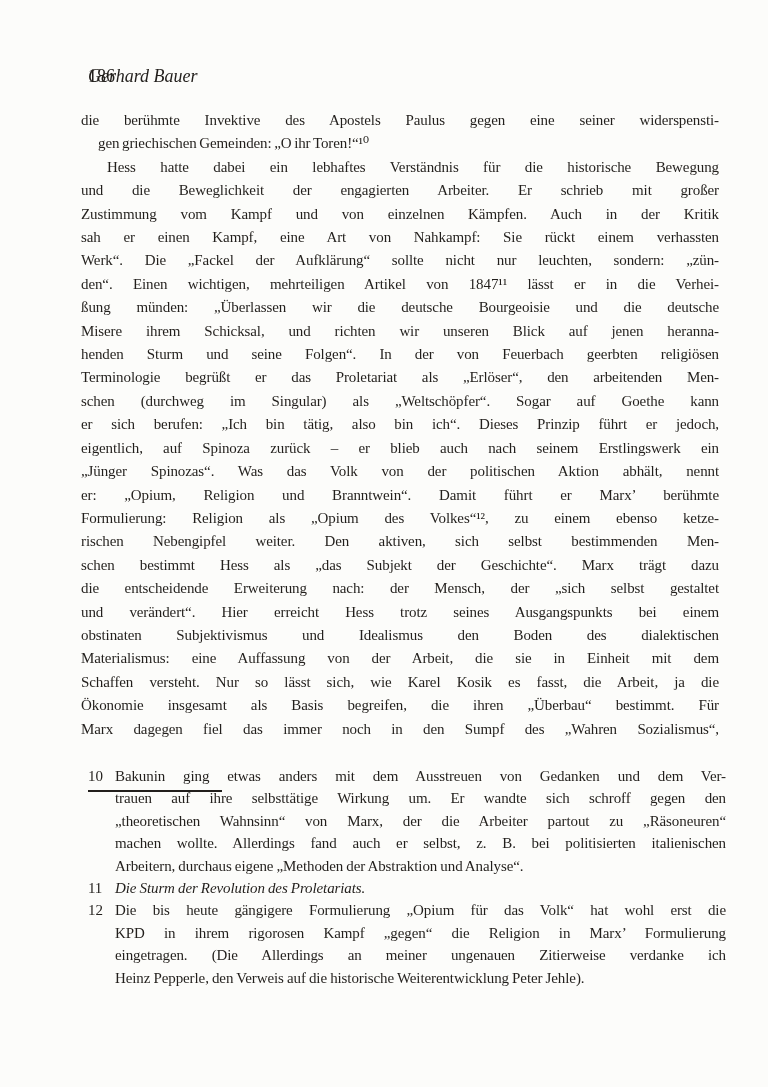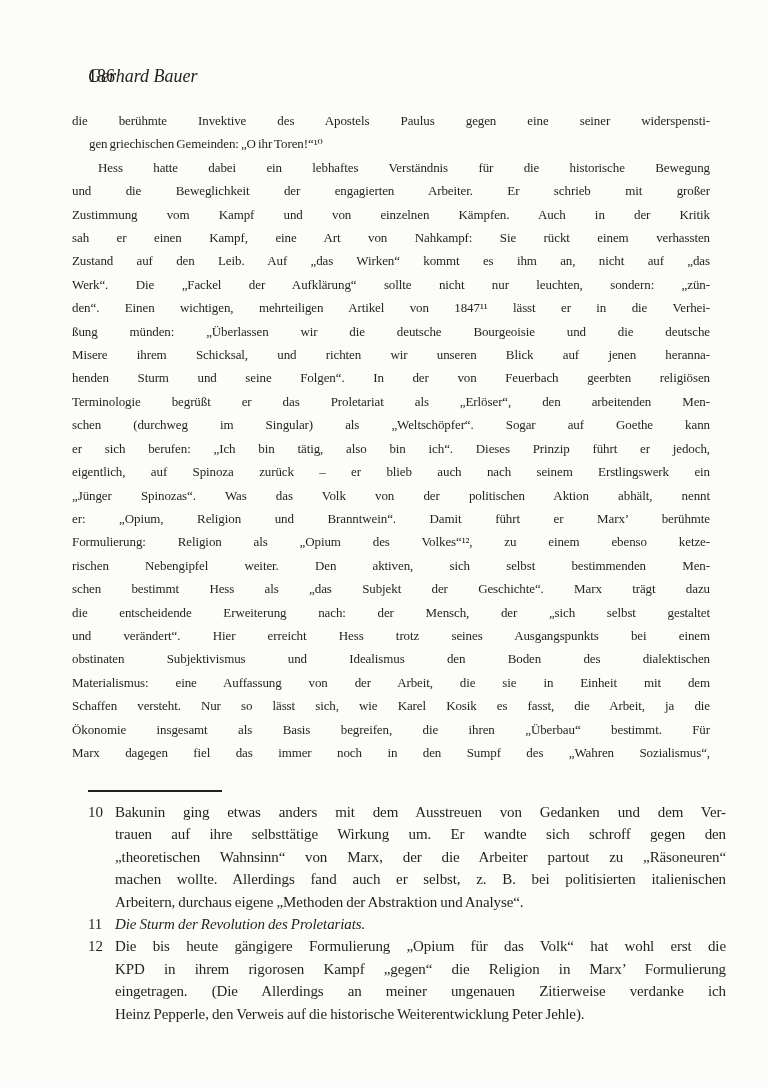--- a/index.html
+++ b/index.html
@@ -36,23 +36,23 @@
     top:0;
   }
   .running-title{
     display:block;
     font-style:italic;
   }
   
   .body-text{
     position:absolute;
     top:109px;
-    left:72px;
+    left:81px;
     width:638px;
-    font-size:13px;
+    font-size:15px;
     line-height:23.4px;
     letter-spacing:-0.1px;
     word-spacing:-1px;
   }
   .line{
     text-align:justify;
     text-align-last:justify;
     min-height:23.4px;
   }
   .line.nj{
@@ -68,21 +68,21 @@
     left:88px;
     top:790px;
     width:134px;
     height:2px;
     background:var(--ink);
   }
   
   .footnotes{
     position:absolute;
     left:88px;
-    top:801px;
+    top:765px;
     width:638px;
     font-size:15px;
     line-height:22.4px;
     letter-spacing:-0.1px;
     word-spacing:-0.5px;
   }
   .footnote{
     position:relative;
     padding-left:27px;
   }
@@ -113,21 +113,20 @@
     <span class="running-title">Gerhard Bauer</span>
   </header>
 
   <main class="body-text" id="body-lines">
       <div class="line">die berühmte Invektive des Apostels Paulus gegen eine seiner widerspensti-</div>
       <div class="line nj">gen griechischen Gemeinden: „O ihr Toren!“¹⁰</div>
       <div class="line indent">Hess hatte dabei ein lebhaftes Verständnis für die historische Bewegung</div>
       <div class="line">und die Beweglichkeit der engagierten Arbeiter. Er schrieb mit großer</div>
       <div class="line">Zustimmung vom Kampf und von einzelnen Kämpfen. Auch in der Kritik</div>
       <div class="line">sah er einen Kampf, eine Art von Nahkampf: Sie rückt einem verhassten</div>
-      <div class="line">Zustand auf den Leib. Auf „das Wirken“ kommt es ihm an, nicht auf „das</div>
       <div class="line">Werk“. Die „Fackel der Aufklärung“ sollte nicht nur leuchten, sondern: „zün-</div>
       <div class="line">den“. Einen wichtigen, mehrteiligen Artikel von 1847¹¹ lässt er in die Verhei-</div>
       <div class="line">ßung münden: „Überlassen wir die deutsche Bourgeoisie und die deutsche</div>
       <div class="line">Misere ihrem Schicksal, und richten wir unseren Blick auf jenen heranna-</div>
       <div class="line">henden Sturm und seine Folgen“. In der von Feuerbach geerbten religiösen</div>
       <div class="line">Terminologie begrüßt er das Proletariat als „Erlöser“, den arbeitenden Men-</div>
       <div class="line">schen (durchweg im Singular) als „Weltschöpfer“. Sogar auf Goethe kann</div>
       <div class="line">er sich berufen: „Ich bin tätig, also bin ich“. Dieses Prinzip führt er jedoch,</div>
       <div class="line">eigentlich, auf Spinoza zurück – er blieb auch nach seinem Erstlingswerk ein</div>
       <div class="line">„Jünger Spinozas“. Was das Volk von der politischen Aktion abhält, nennt</div>

